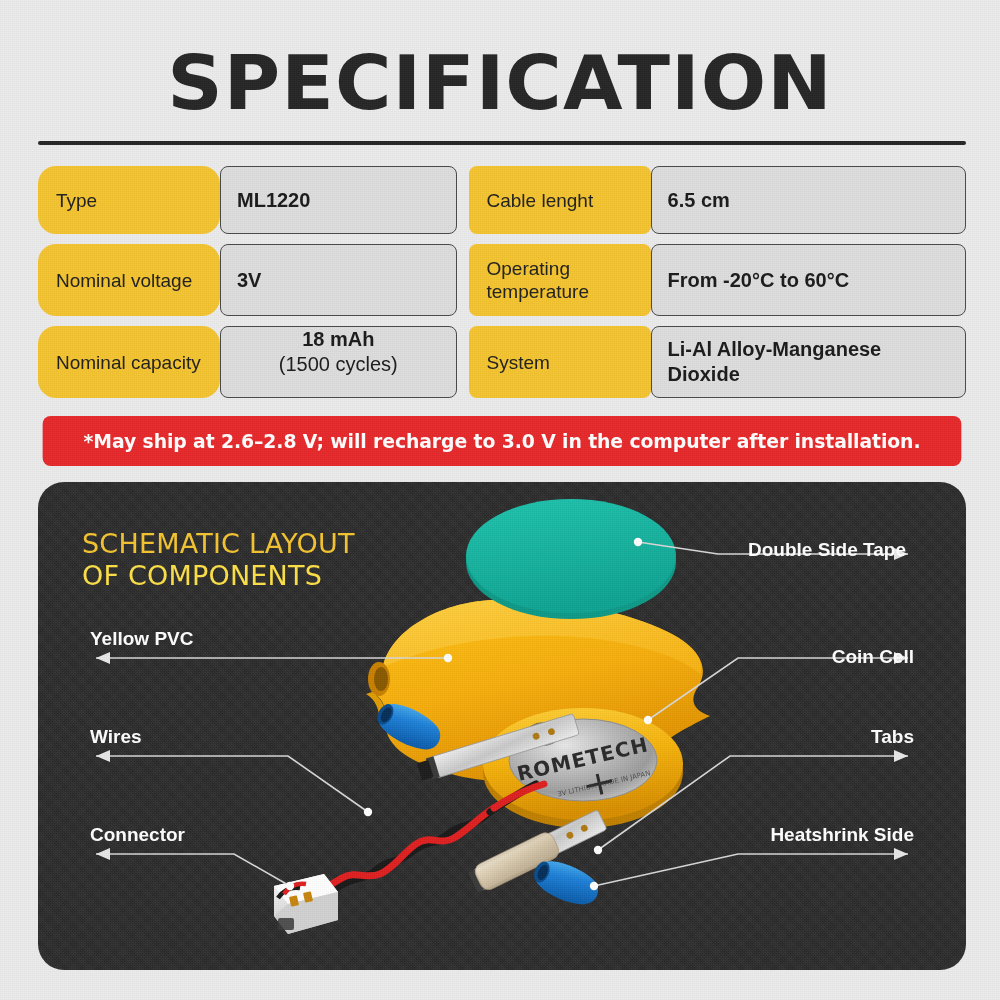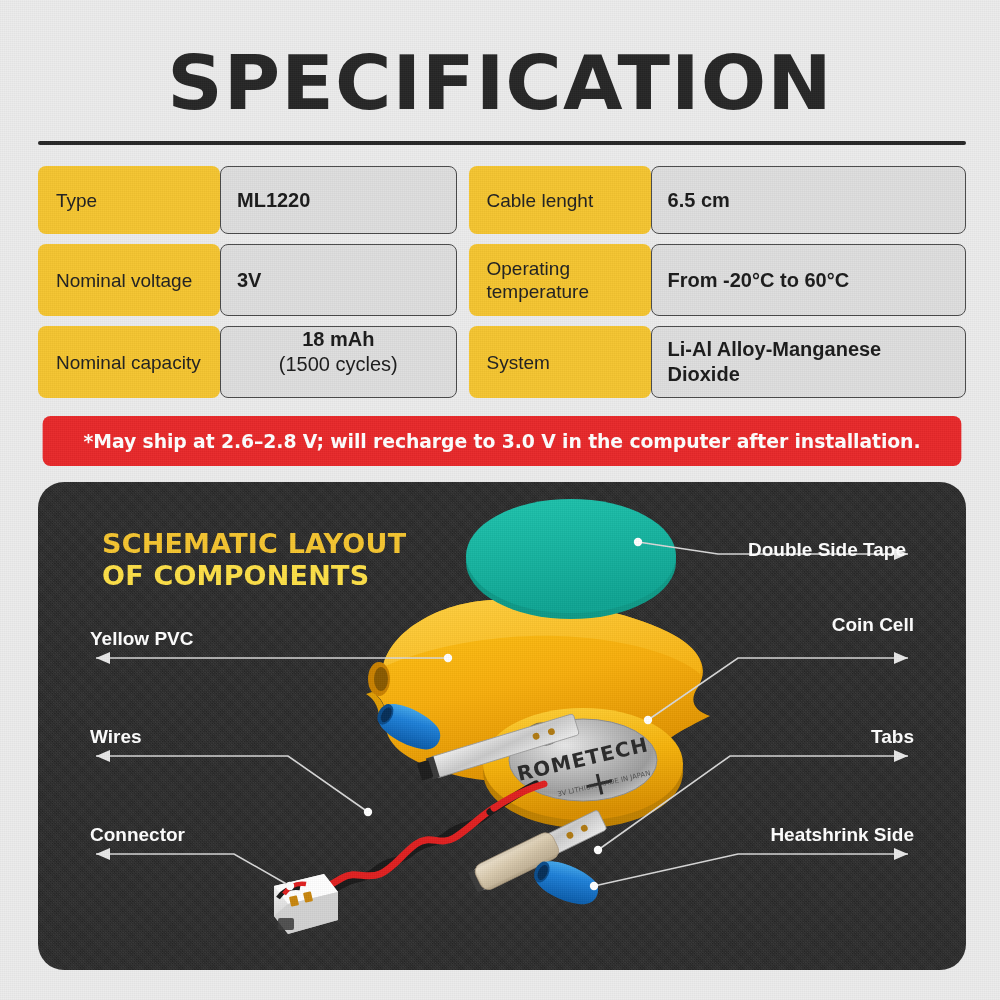--- a/index.html
+++ b/index.html
@@ -53,21 +53,21 @@
     background:#dedede; border:1.5px solid #4a4a4a; border-radius:8px;
     display:flex; align-items:center;
     padding:0 16px; color:#1b1b1b;
     font-size:20px; line-height:25px;
     font-weight:bold;
     flex:1;
   }
   .r1 .lbl,.r1 .val{ height:68px; }
   .r2 .lbl,.r2 .val{ height:72px; }
   .r3 .lbl,.r3 .val{ height:72px; }
-  .half.left .lbl{ width:182px; }
+  .half.left .lbl{ width:182px;border-radius:18px; }
   .half.right .lbl{ width:182px; }
   .val .sub{ font-weight:400; }
   .stack{ display:flex; flex-direction:column; }
 
   
   .notice{
     position:absolute; left:38px; top:416px; width:928px; height:50px;
     background:#E8282A; border-radius:8px;
     display:flex; align-items:center; justify-content:center;
     color:#fff; font-weight:bold; font-size:19px;
@@ -82,23 +82,23 @@
     background:#2b2b2b; border-radius:26px; overflow:hidden;
   }
   .panel:before{
     content:""; position:absolute; inset:0;
     background-image:
       repeating-linear-gradient(45deg, rgba(255,255,255,.035) 0 1px, rgba(0,0,0,.05) 1px 2px),
       repeating-linear-gradient(-45deg, rgba(255,255,255,.025) 0 1px, rgba(0,0,0,.04) 1px 2px);
     opacity:.85; pointer-events:none; z-index:3;
   }
   .panel-head{
-    position:absolute; left:64px; top:46px; z-index:6;
+    position:absolute; left:44px; top:46px; z-index:6;
     font-family:"DejaVu Sans", sans-serif;
-    font-weight:bold; font-size:27px; line-height:32px; letter-spacing:.2px;
+    font-weight:normal; font-size:27px; line-height:32px; letter-spacing:.2px;
   }
   .panel-head .l1{ color:#F5C530; }
   .panel-head .l2{ color:#fde047; }
 
   .cap{
     position:absolute; z-index:8; color:#fff;
     font-size:19px; font-weight:bold; white-space:nowrap;
     font-family:"Liberation Sans", sans-serif;
   }
   svg.leaders{ position:absolute; inset:0; z-index:5; }
@@ -340,18 +340,18 @@
         <circle cx="560" cy="368" r="4.2"></circle>
         <circle cx="556" cy="404" r="4.2"></circle>
       </g>
     </svg>
 
     <div class="cap" style="left:52px; top:146px;">Yellow PVC</div>
     <div class="cap" style="left:52px; top:244px;">Wires</div>
     <div class="cap" style="left:52px; top:342px;">Connector</div>
 
     <div class="cap" style="right:60px; top:42px;margin-top:15px;">Double Side Tape</div>
-    <div class="cap" style="right:52px; top:132px;">Coin Cell</div>
+    <div class="cap" style="right:52px; top:164px;">Coin Cell</div>
     <div class="cap" style="right:52px; top:244px;">Tabs</div>
     <div class="cap" style="right:52px; top:342px;">Heatshrink Side</div>
 
   </div>
 </div>
 
 </body></html>

